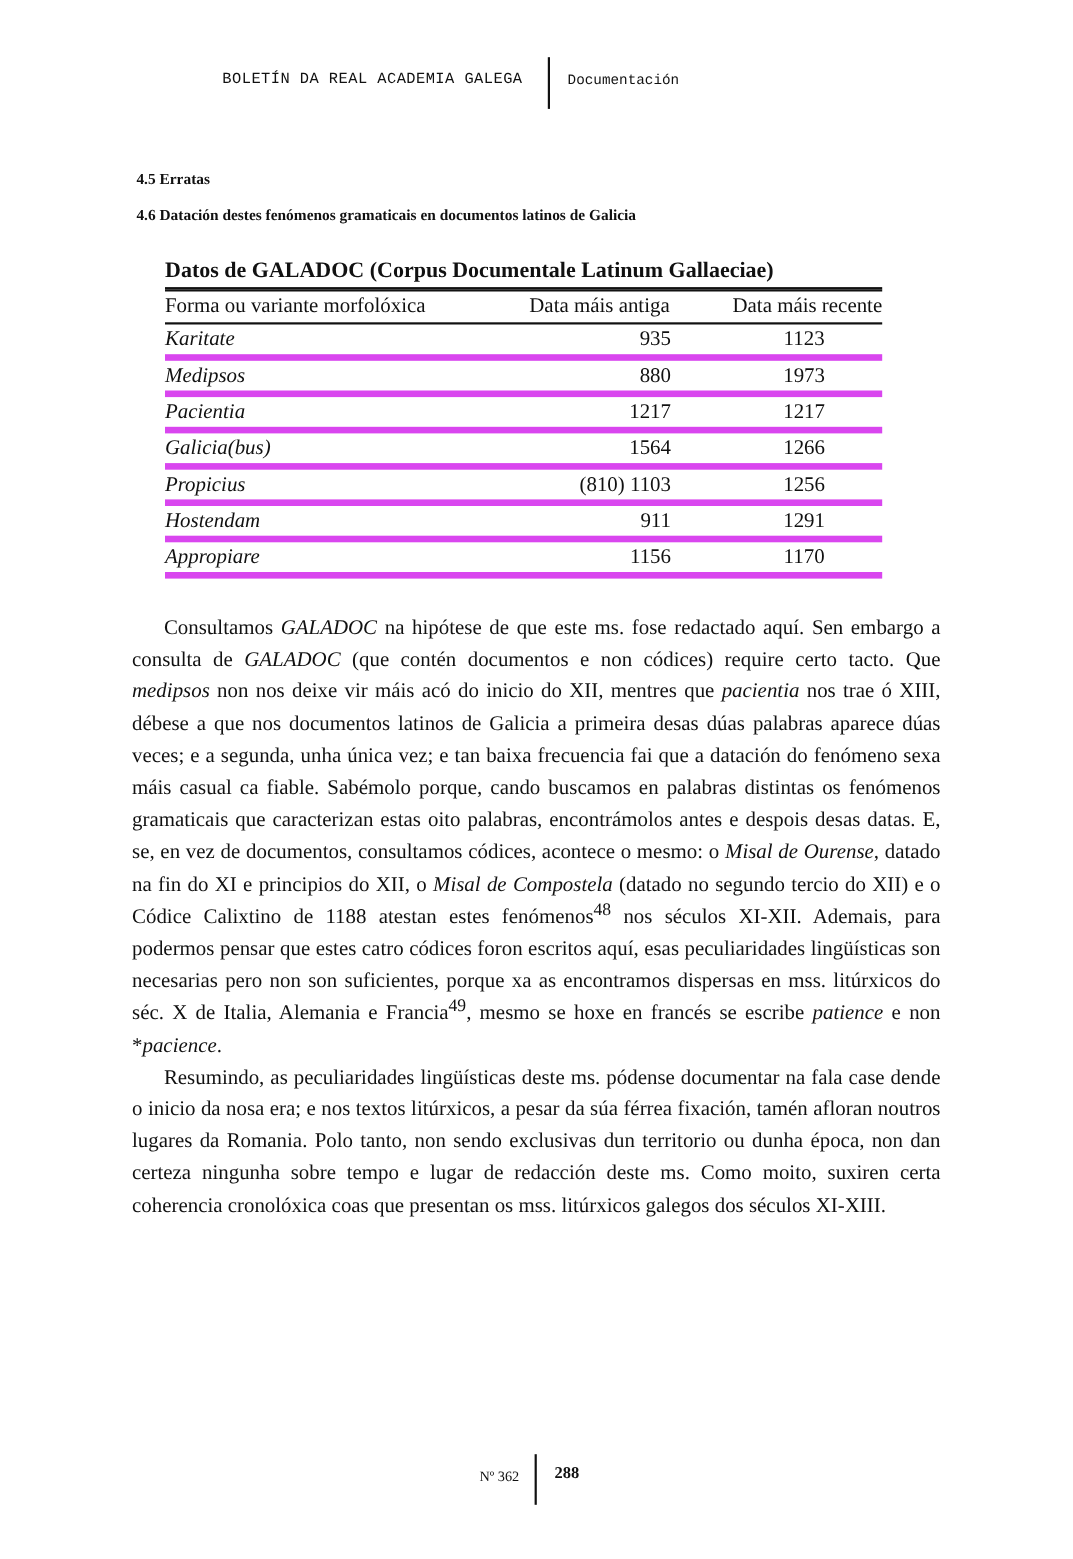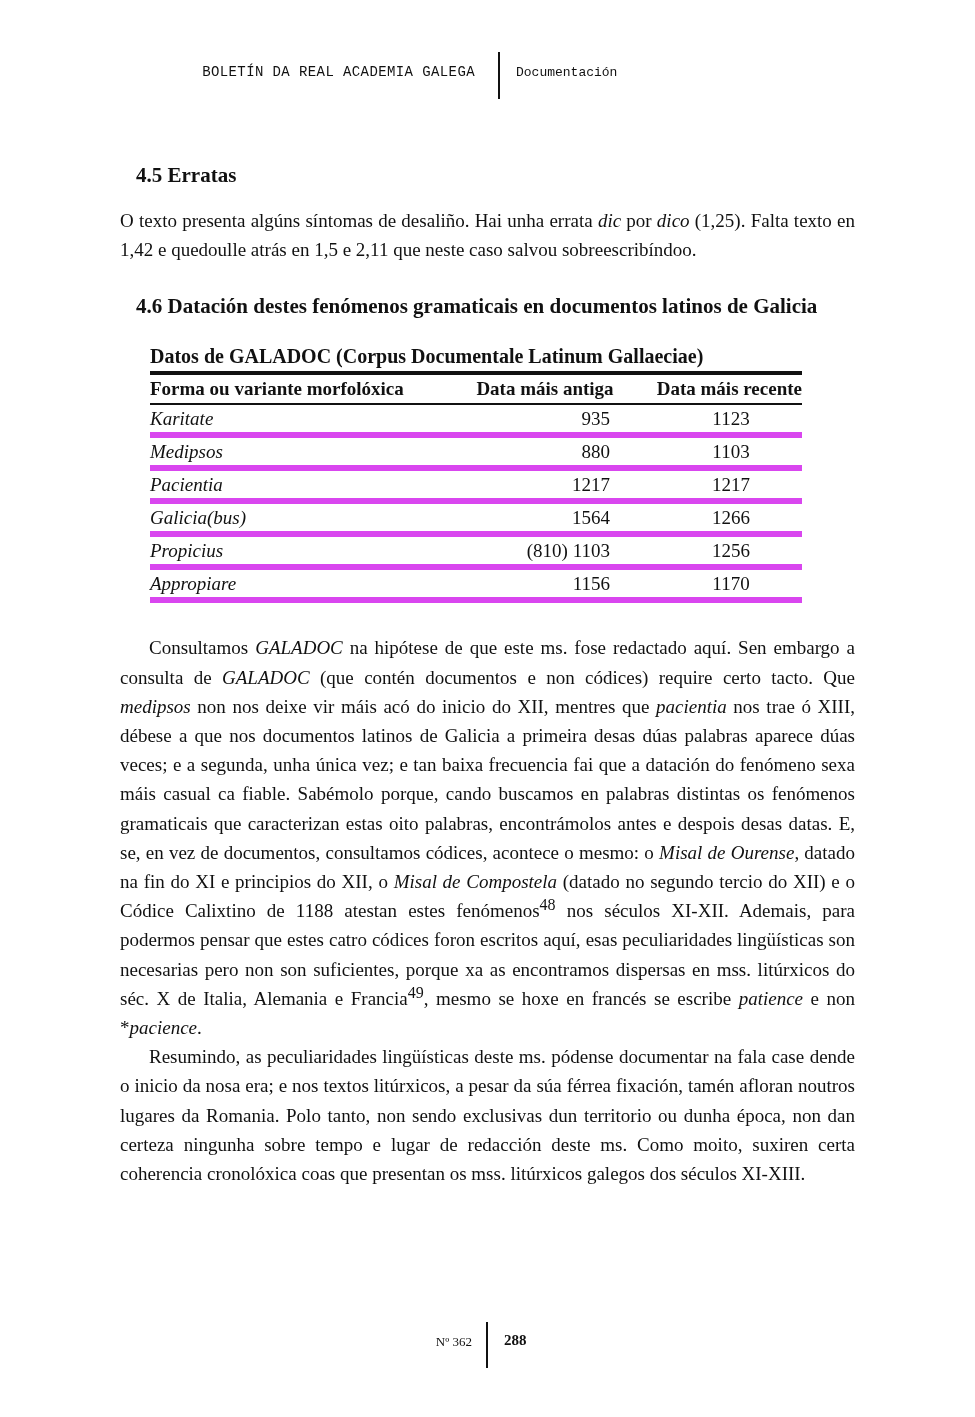--- a/index.html
+++ b/index.html
@@ -19,38 +19,38 @@
     position: absolute; left: 486px; top: 2px; width: 1.5px; height: 47px; background: #111;
   }
   .header-right {
     position: absolute; left: 504px; top: 15px; font-size: 13px; white-space: nowrap;
   }
   .content {
     position: absolute; left: 120px; top: 145px; width: 735px;
     font-size: 19px; line-height: 29.2px;
   }
   h3 {
-    margin: 16px; font-size: 21px; font-weight: bold; line-height: 29px;
+    margin: 4px; font-size: 14px; font-weight: bold; line-height: 29px;
   }
   p { margin: 0; text-align: justify; }
   .sec45-text { margin-bottom: 28px; }
   .sec46-title { margin-bottom: 22px; }
   .indent { text-indent: 29px; }
   sup { font-size: 16px; line-height: 0; vertical-align: super; }
 
   table.galadoc {
     margin-left: 30px; width: 652px; border-collapse: collapse;
     font-size: 19px; margin-bottom: 30px;
   }
   table.galadoc caption {
     text-align: left; font-weight: bold; font-size: 20px; line-height: 27px;
     padding-bottom: 1px; border-bottom: 2px solid #111; caption-side: top;
   }
   table.galadoc th {
-    font-weight: bold; text-align: left; font-size: 19px; line-height: 28px;
+    font-weight: normal; text-align: left; font-size: 19px; line-height: 28px;
     border-top: 2px solid #111; border-bottom: 2px solid #111; padding: 0;
   }
   table.galadoc th.c2 { text-align: center; }
   table.galadoc th.c3 { text-align: right; }
   table.galadoc td {
     line-height: 27px; padding: 0; border-bottom: 6px solid #d946ef;
   }
   table.galadoc td.form { font-style: italic; width: 300px; }
   table.galadoc td.old { text-align: right; padding-right: 30px; width: 160px; }
   table.galadoc td.new { text-align: center; padding-left: 20px; }
@@ -72,21 +72,20 @@
 <body>
 
 <div class="header">
   <span class="header-left">BOLETÍN DA REAL ACADEMIA GALEGA</span>
   <div class="header-rule"></div>
   <span class="header-right">Documentación</span>
 </div>
 
 <div class="content">
   <h3>4.5 Erratas</h3>
-  <p class="sec45-text"><span>O texto presenta algúns síntomas de desaliño. Hai unha errata </span><i>dic</i><span> por </span><i>dico</i><span> (1,25).  Falta texto en 1,42 e quedoulle atrás  en 1,5 e 2,11 que neste caso salvou sobreescribíndoo.</span></p>
 
   <h3 class="sec46-title">4.6 Datación destes fenómenos gramaticais en documentos latinos de Galicia</h3>
 
   <table class="galadoc">
     <caption>Datos de GALADOC (Corpus Documentale Latinum Gallaeciae)</caption>
     <thead>
       <tr>
         <th>Forma ou variante morfolóxica</th>
         <th class="c2">Data máis antiga</th>
         <th class="c3">Data máis recente</th>
@@ -94,36 +93,41 @@
     </thead>
     <tbody>
       <tr>
         <td class="form">Karitate</td>
         <td class="old">935</td>
         <td class="new">1123</td>
       </tr>
       <tr>
         <td class="form">Medipsos</td>
         <td class="old">880</td>
-        <td class="new">1103</td>
+        <td class="new">1973</td>
       </tr>
       <tr>
         <td class="form">Pacientia</td>
         <td class="old">1217</td>
         <td class="new">1217</td>
       </tr>
       <tr>
         <td class="form">Galicia(bus)</td>
         <td class="old">1564</td>
         <td class="new">1266</td>
       </tr>
       <tr>
         <td class="form">Propicius</td>
         <td class="old">(810) 1103</td>
         <td class="new">1256</td>
+      </tr>
+      <tr>
+        <td class="form">Hostendam</td>
+        <td class="old">911</td>
+        <td class="new">1291</td>
       </tr>
       <tr>
         <td class="form">Appropiare</td>
         <td class="old">1156</td>
         <td class="new">1170</td>
       </tr>
     </tbody>
   </table>
 
   <p class="indent"><span>Consultamos </span><i>GALADOC</i><span> na hipótese de que este ms. fose redactado aquí. Sen embargo a consulta de </span><i>GALADOC</i><span> (que contén documentos e non códices) require certo tacto. Que </span><i>medipsos</i><span> non nos deixe vir máis acó do inicio do XII, mentres que </span><i>pacientia</i><span> nos trae ó XIII, débese a que nos documentos latinos de Galicia a primeira desas dúas palabras aparece dúas veces; e a segunda, unha única vez; e tan baixa frecuencia fai que a datación do fenómeno sexa máis casual ca fiable. Sabémolo porque, cando buscamos en palabras distintas os fenómenos gramaticais que caracterizan estas oito palabras, encontrámolos antes e despois desas datas. E, se, en vez de documentos, consultamos códices, acontece o mesmo: o </span><i>Misal de Ourense</i><span>, datado na fin do XI e principios do XII, o </span><i>Misal de Compostela</i><span> (datado no segundo tercio do XII) e o Códice Calixtino de 1188 atestan estes fenómenos</span><sup>48</sup><span> nos séculos XI-XII. Ademais, para podermos pensar que estes catro códices foron escritos aquí, esas peculiaridades  lingüísticas son necesarias pero non son suficientes, porque xa as encontramos dispersas en mss. litúrxicos do séc. X  de Italia, Alemania e Francia</span><sup>49</sup><span>, mesmo se hoxe en francés se escribe </span><i>patience</i><span>  e non *</span><i>pacience</i><span>.</span></p>

